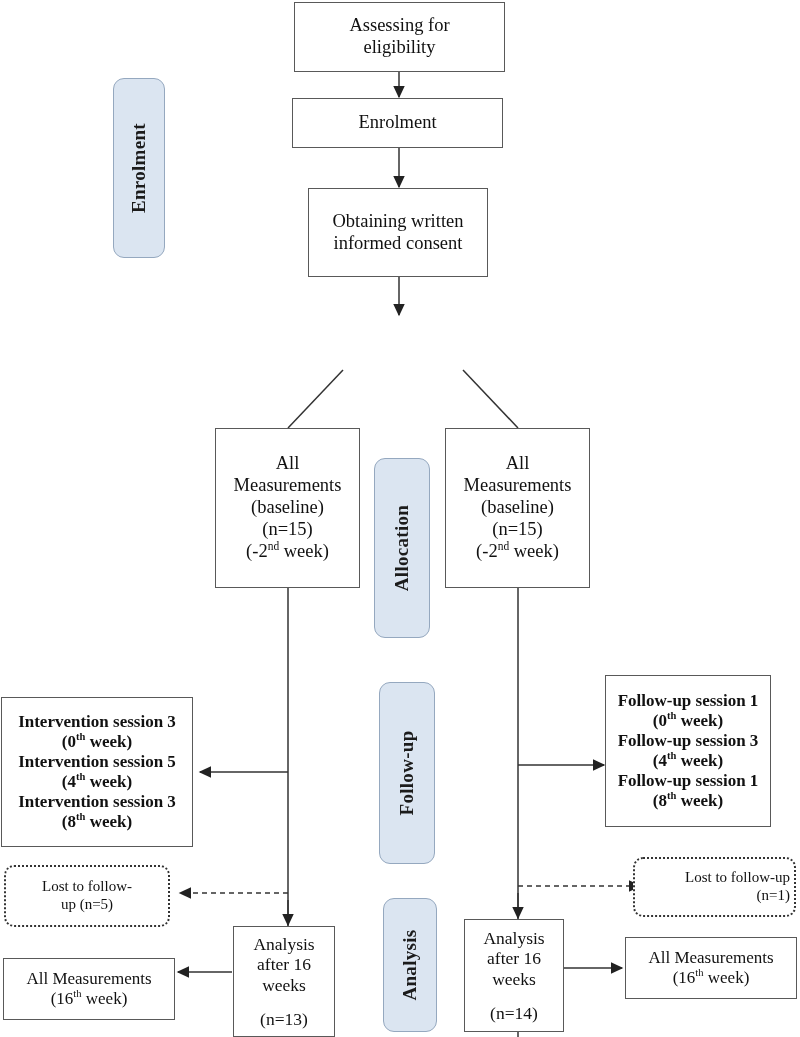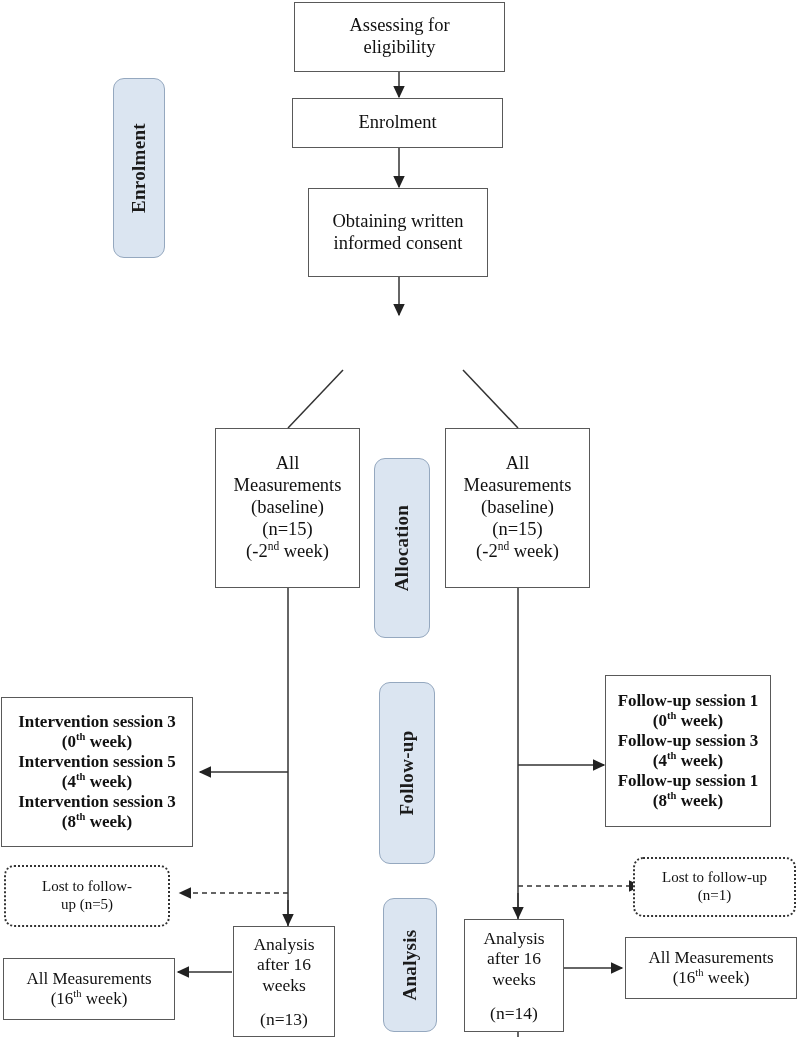--- a/index.html
+++ b/index.html
@@ -143,21 +143,21 @@
     </div>
   </div>
 
   <div class="box dotted" style="left:4px;top:865px;width:166px;height:62px;">
     <div class="inner">
       <span>Lost to follow-</span><br>
       <span>up (n=5)</span>
     </div>
   </div>
 
-  <div class="box dotted" style="left:633px;top:857px;width:163px;height:60px;">
+  <div class="box dotted" style="left:633px;top:857px;width:163px;height:60px;text-align:right;">
     <div class="inner">
       <span>Lost to follow-up</span><br>
       <span>(n=1)</span>
     </div>
   </div>
 
   <div class="box" style="left:233px;top:926px;width:102px;height:111px;font-size:17.5px;">
     <div class="inner">
       <span>Analysis</span><br>
       <span>after 16</span><br>

